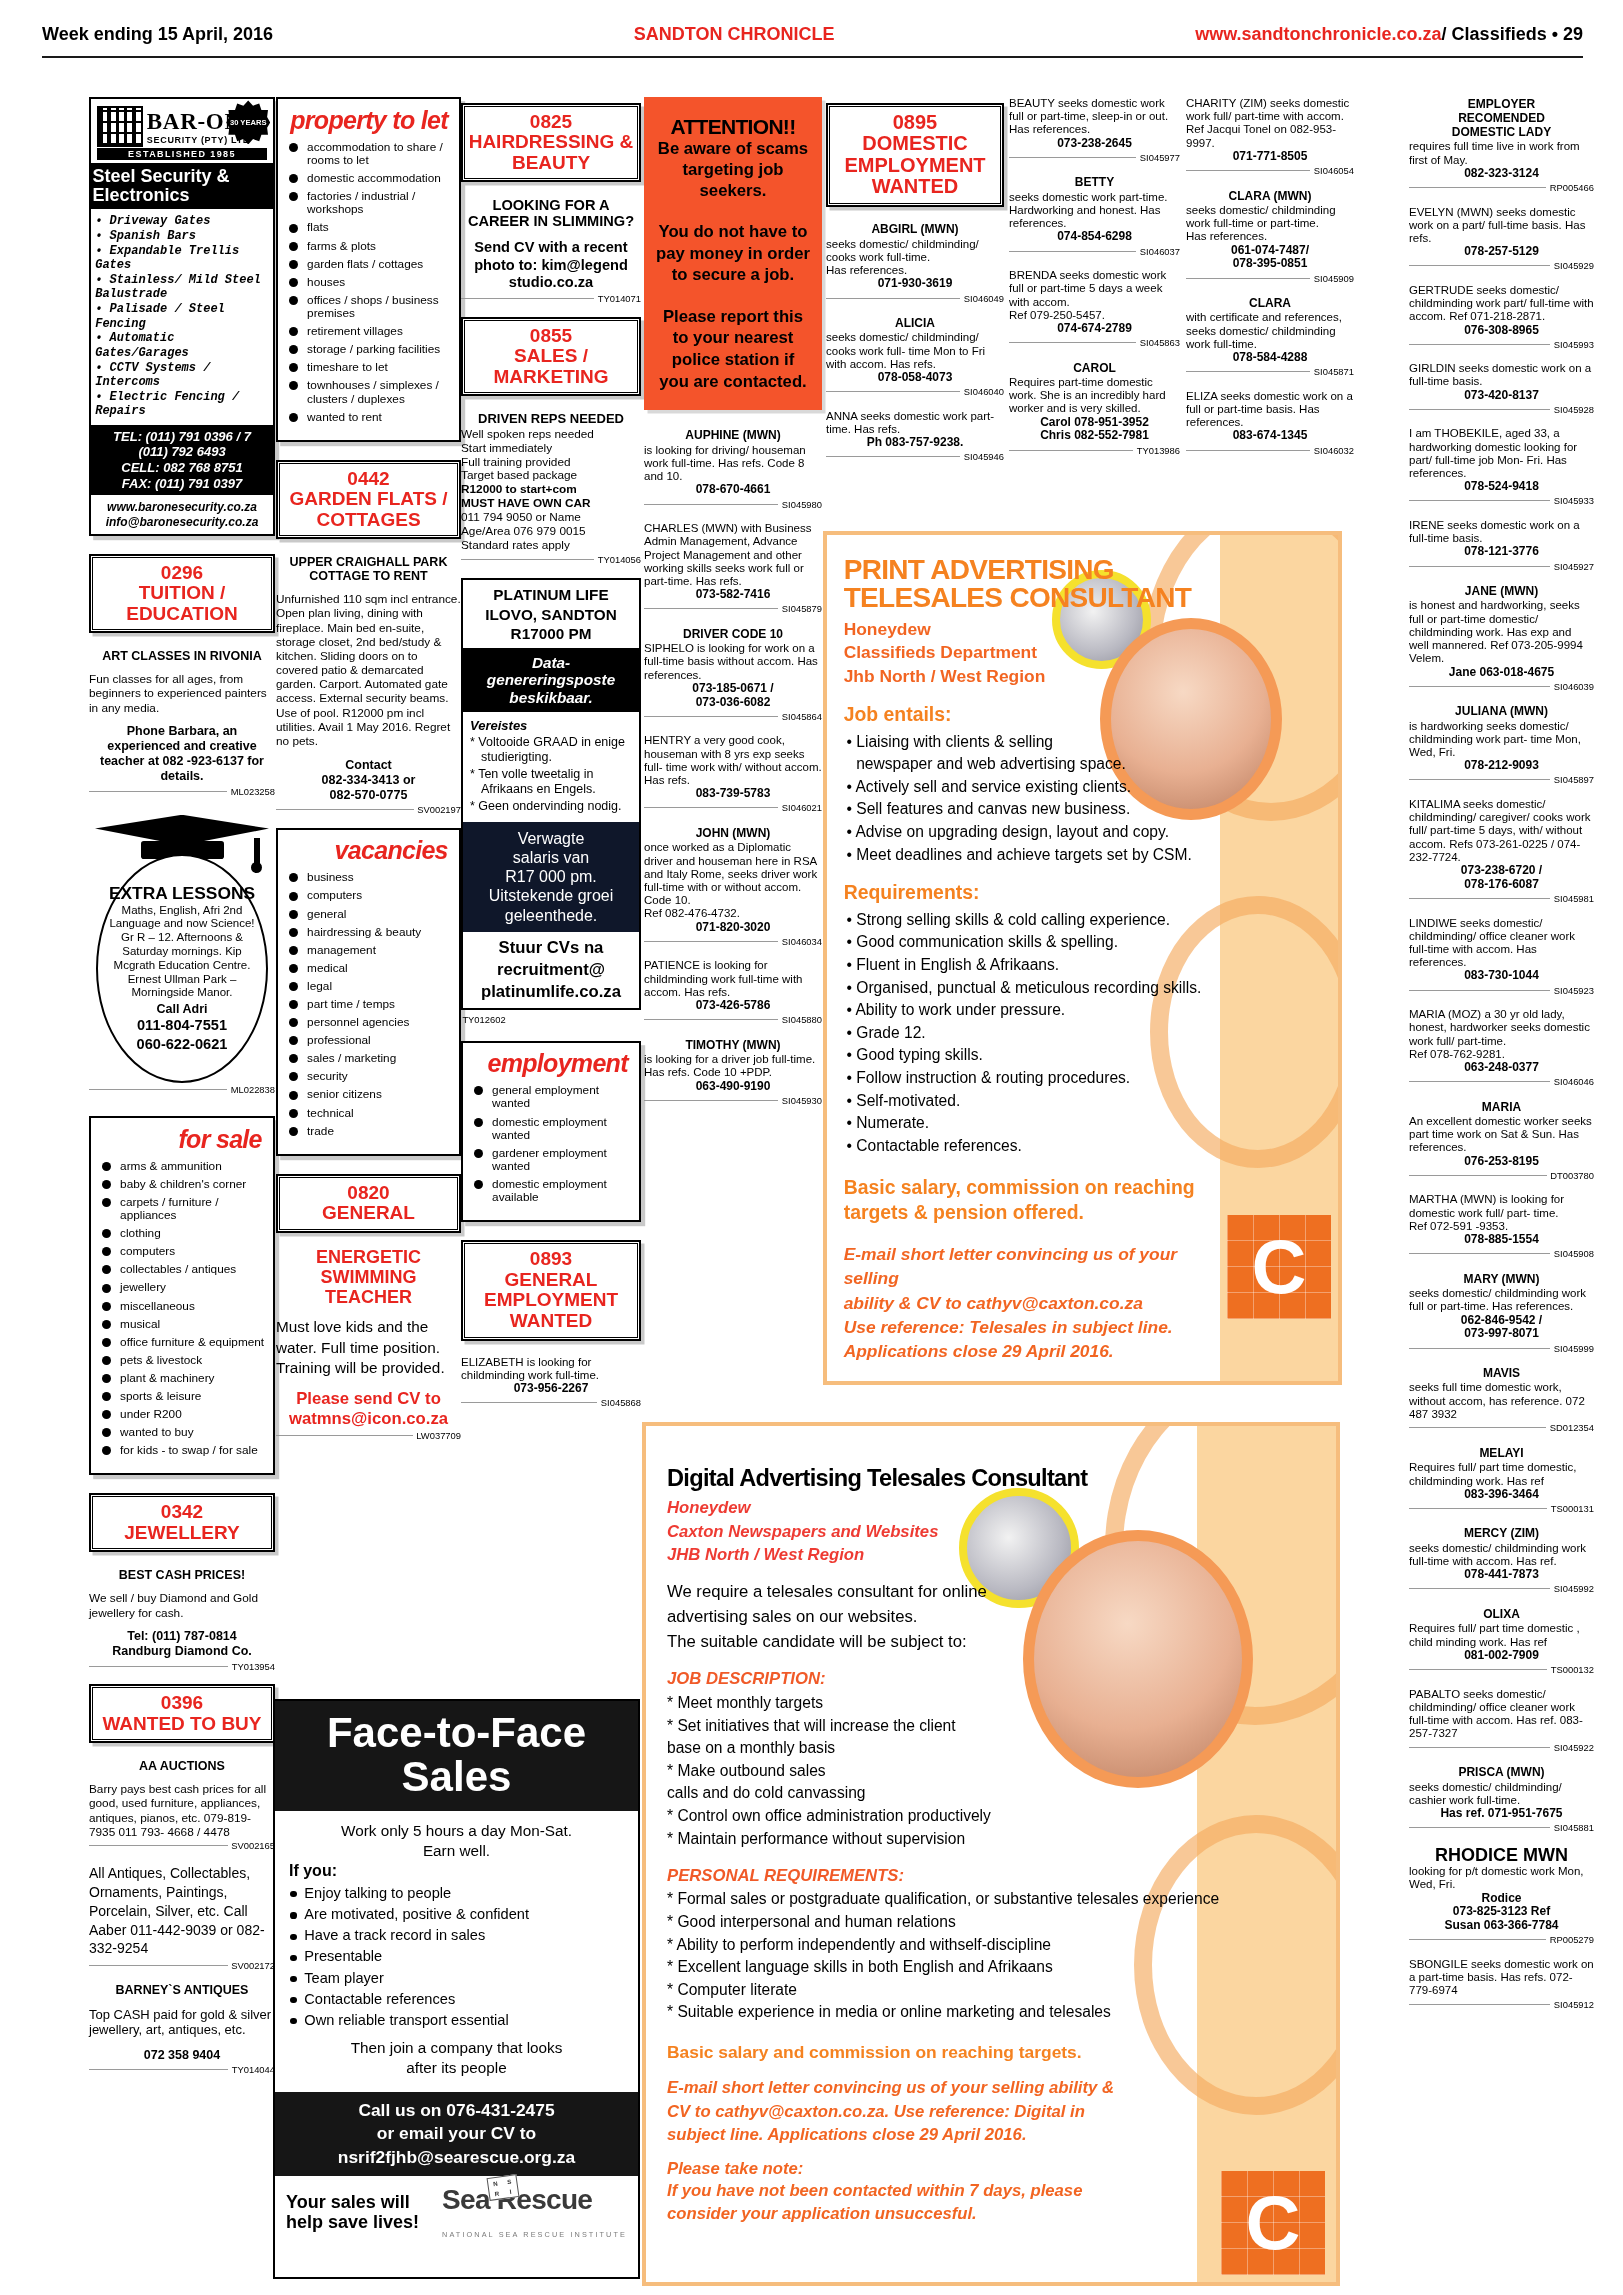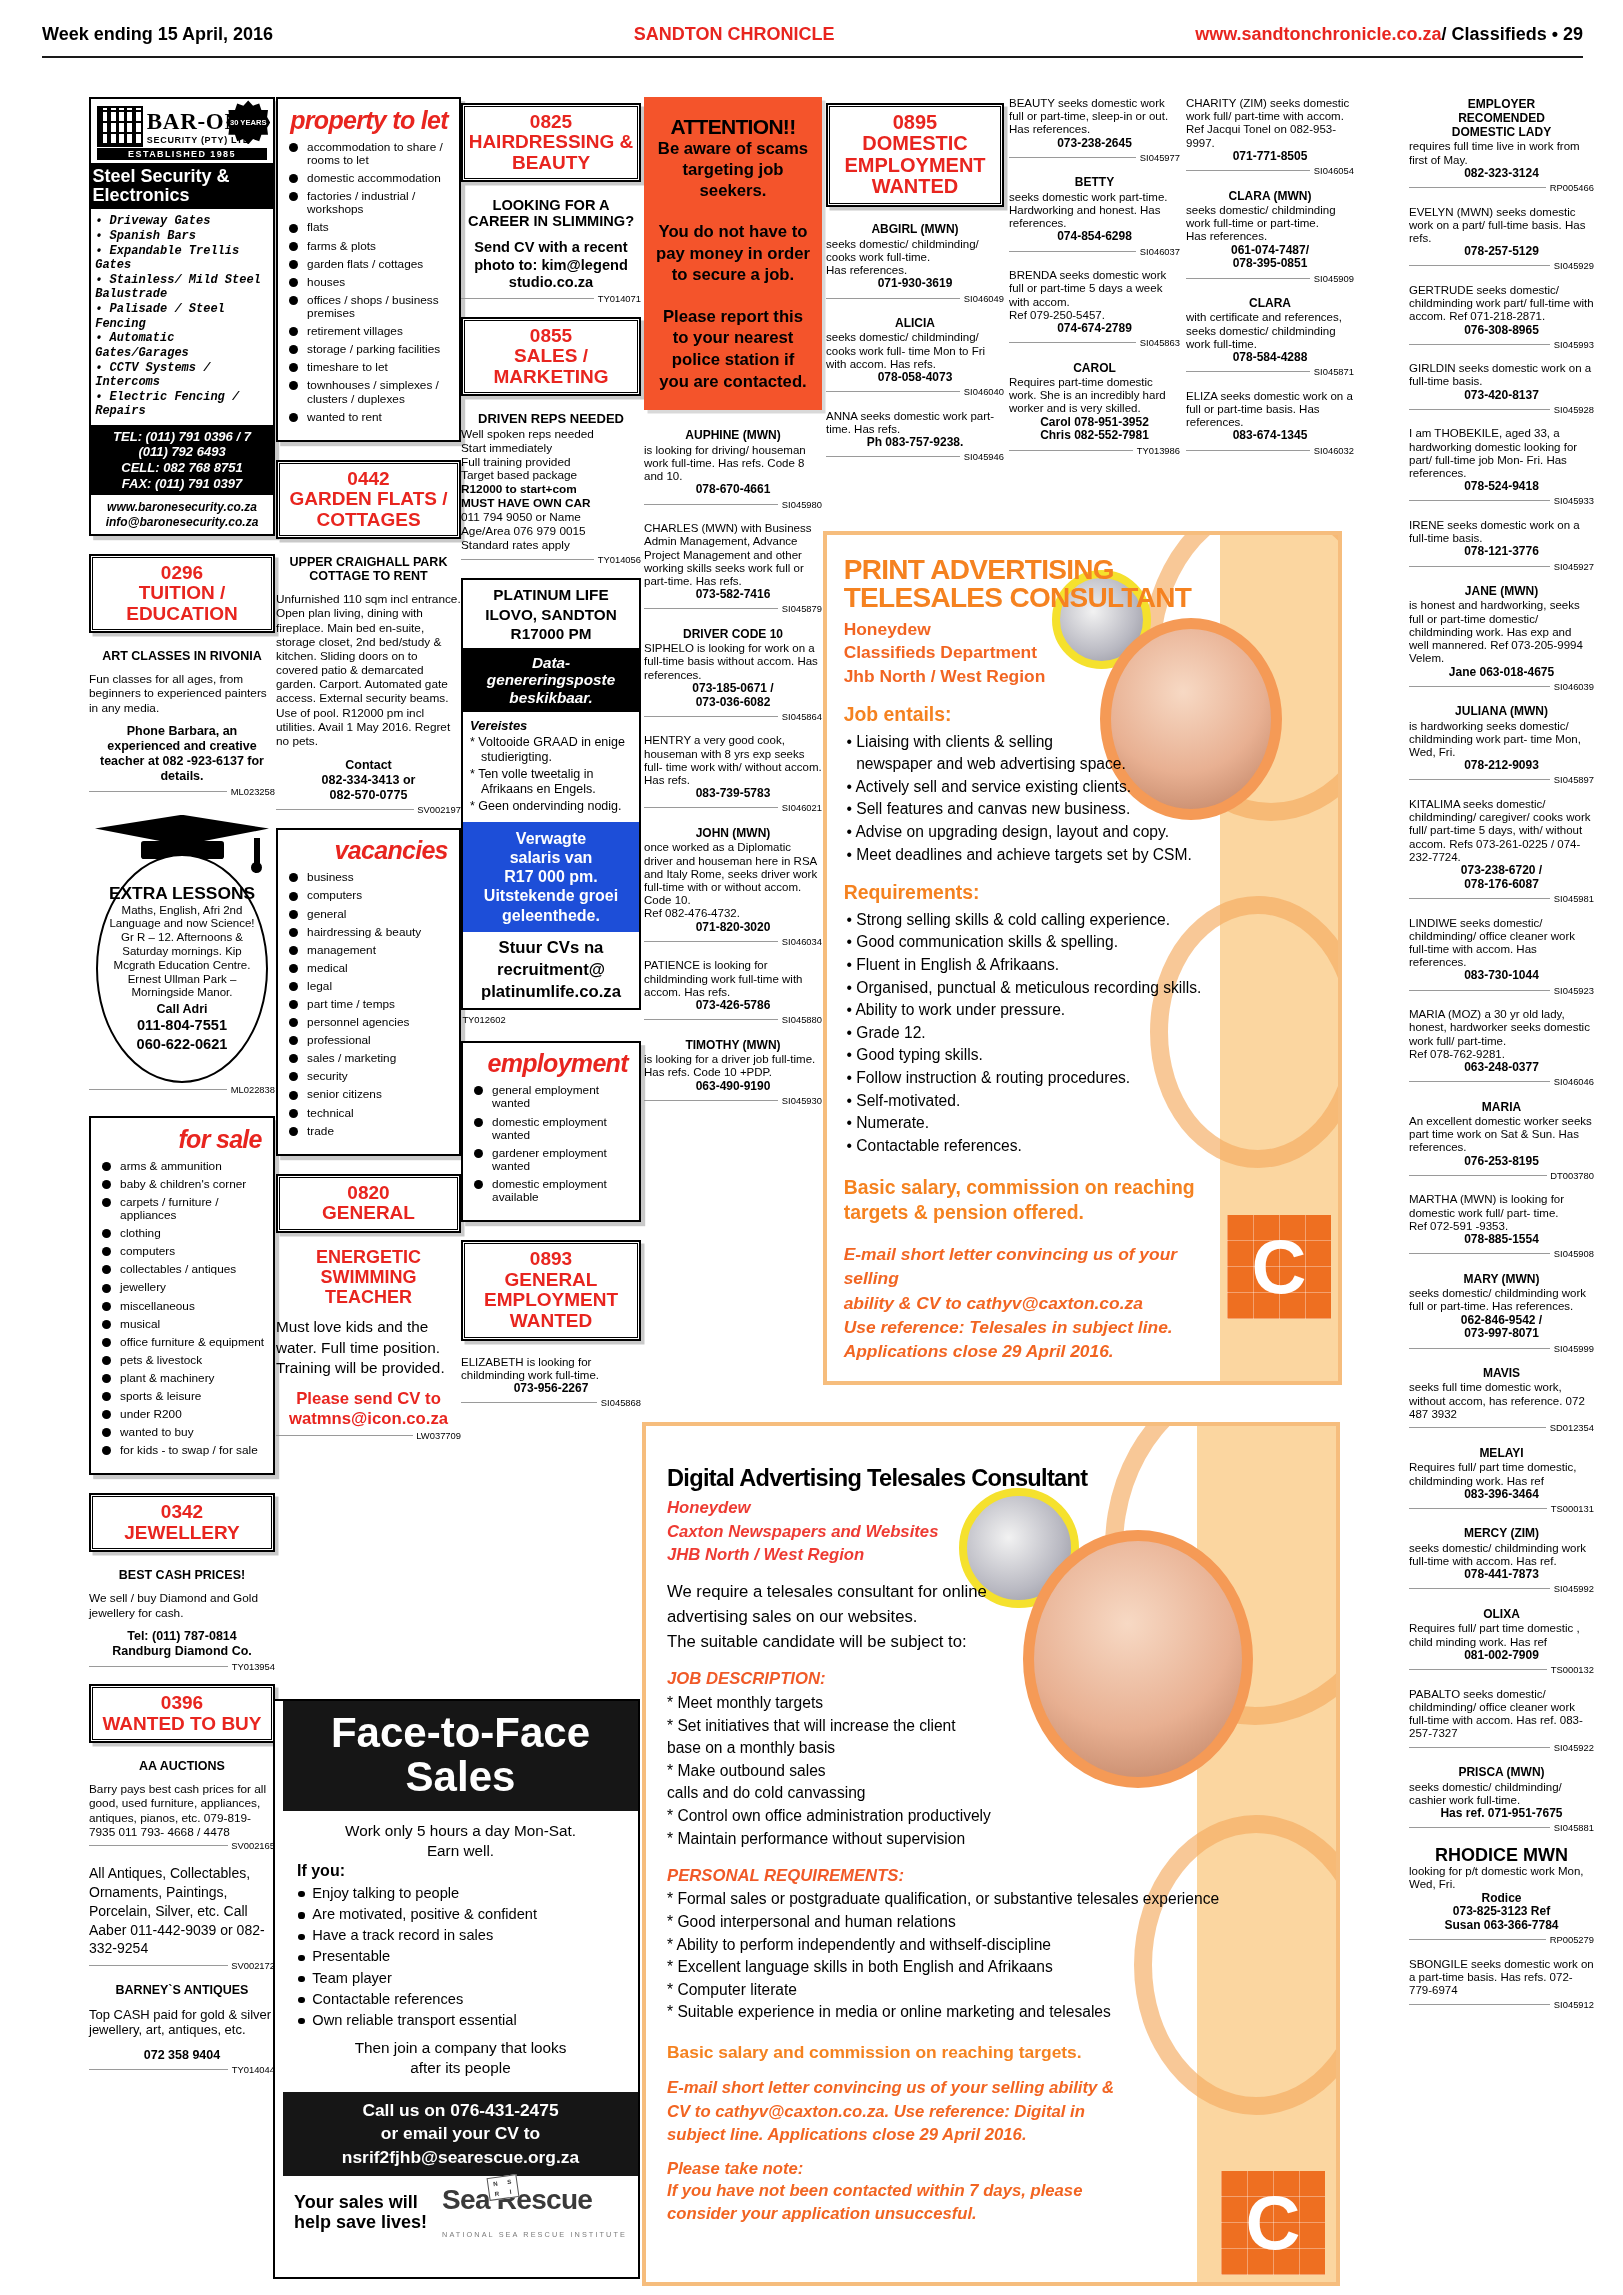--- a/index.html
+++ b/index.html
@@ -1,17 +1,17 @@
 <!DOCTYPE html>
 <html style="font-size:11px"><head>
 <meta charset="utf-8">
 <style>
   html,body{margin:0;padding:0;background:#fff;}
   body{width:1624px;height:2295px;position:relative;font-family:"Liberation Sans",sans-serif;color:#000;overflow:hidden;}
-  .abs{position:absolute;padding-left:8px;}
+  .abs{position:absolute;}
   
   #pageheader{position:absolute;left:42px;top:23.6px;width:1541px;display:flex;justify-content:space-between;align-items:flex-end;font-size:18px;font-weight:bold;}
   #pageheader .red{color:#e8251f;}
   #hdr-rule{position:absolute;left:42px;top:56px;width:1541px;border-top:2.1px solid #1a1a1a;}
   
   .col{position:absolute;top:97px;}
   #col1{left:89px;width:186px;}
   #col2{left:276px;width:185px;}
   #col3{left:461px;width:180px;}
   #col4{left:644px;width:178px;}
@@ -69,21 +69,21 @@
   
   .scam{background:#f4542b;padding:18px 11px;text-align:center;font-weight:800;margin-bottom:18px;box-shadow:3.5px 3.5px 0 #d9d9d9;}
   .scam .s1{font-size:21px;letter-spacing:-0.7px;}
   .scam .s2{font-size:16.7px;line-height:1.25;margin-bottom:19.4px;}
   .scam .s3{font-size:16.7px;line-height:1.3;margin-bottom:19.4px;}
   .scam .s4{font-size:16.7px;line-height:1.3;}
   
   .plat{border:2.1px solid #000;background:#fff;margin-bottom:4.2px;}
   .plat-h{font-weight:800;text-align:center;font-size:15.3px;line-height:1.25;padding:5.6px 1.4px;}
   .plat-band{background:#000;color:#fff;text-align:center;font-weight:800;font-style:italic;font-size:15.3px;line-height:1.15;padding:5.6px 2.8px;}
-  .plat-band2{background:#1d4ed8;color:#fff;text-align:center;font-weight:700;font-size:16px;line-height:1.2;padding:7px 2.8px;}
+  .plat-band2{background:#0f172a;color:#fff;text-align:center;font-weight:400;font-size:16px;line-height:1.2;padding:7px 2.8px;}
   .plat-ver{padding:5.6px 7px;}
   .plat-ver .vh{font-weight:800;font-style:italic;font-size:13px;}
   .plat-ver div.it{font-size:12.5px;line-height:1.2;padding-left:11px;text-indent:-11px;margin:2.1px 0;}
   .plat-ver div.it::before{content:"* ";}
   .plat-cta{text-align:center;font-weight:800;font-size:16.7px;line-height:1.3;padding:5.6px 2.8px;}
   .plat-ref{font-size:9.4px;margin:1.4px 0 15.3px 1.4px;}
   
   #face{left:273px;top:1699px;width:367px;height:580px;border:2.1px solid #000;background:#fff;box-sizing:border-box;}
   .face-head{background:#161616;color:#fff;text-align:center;font-weight:800;font-size:42px;line-height:1.05;padding:9.7px 0 12.5px 0;}
   .face-body{padding:9.7px 14px 5.6px 14px;}

